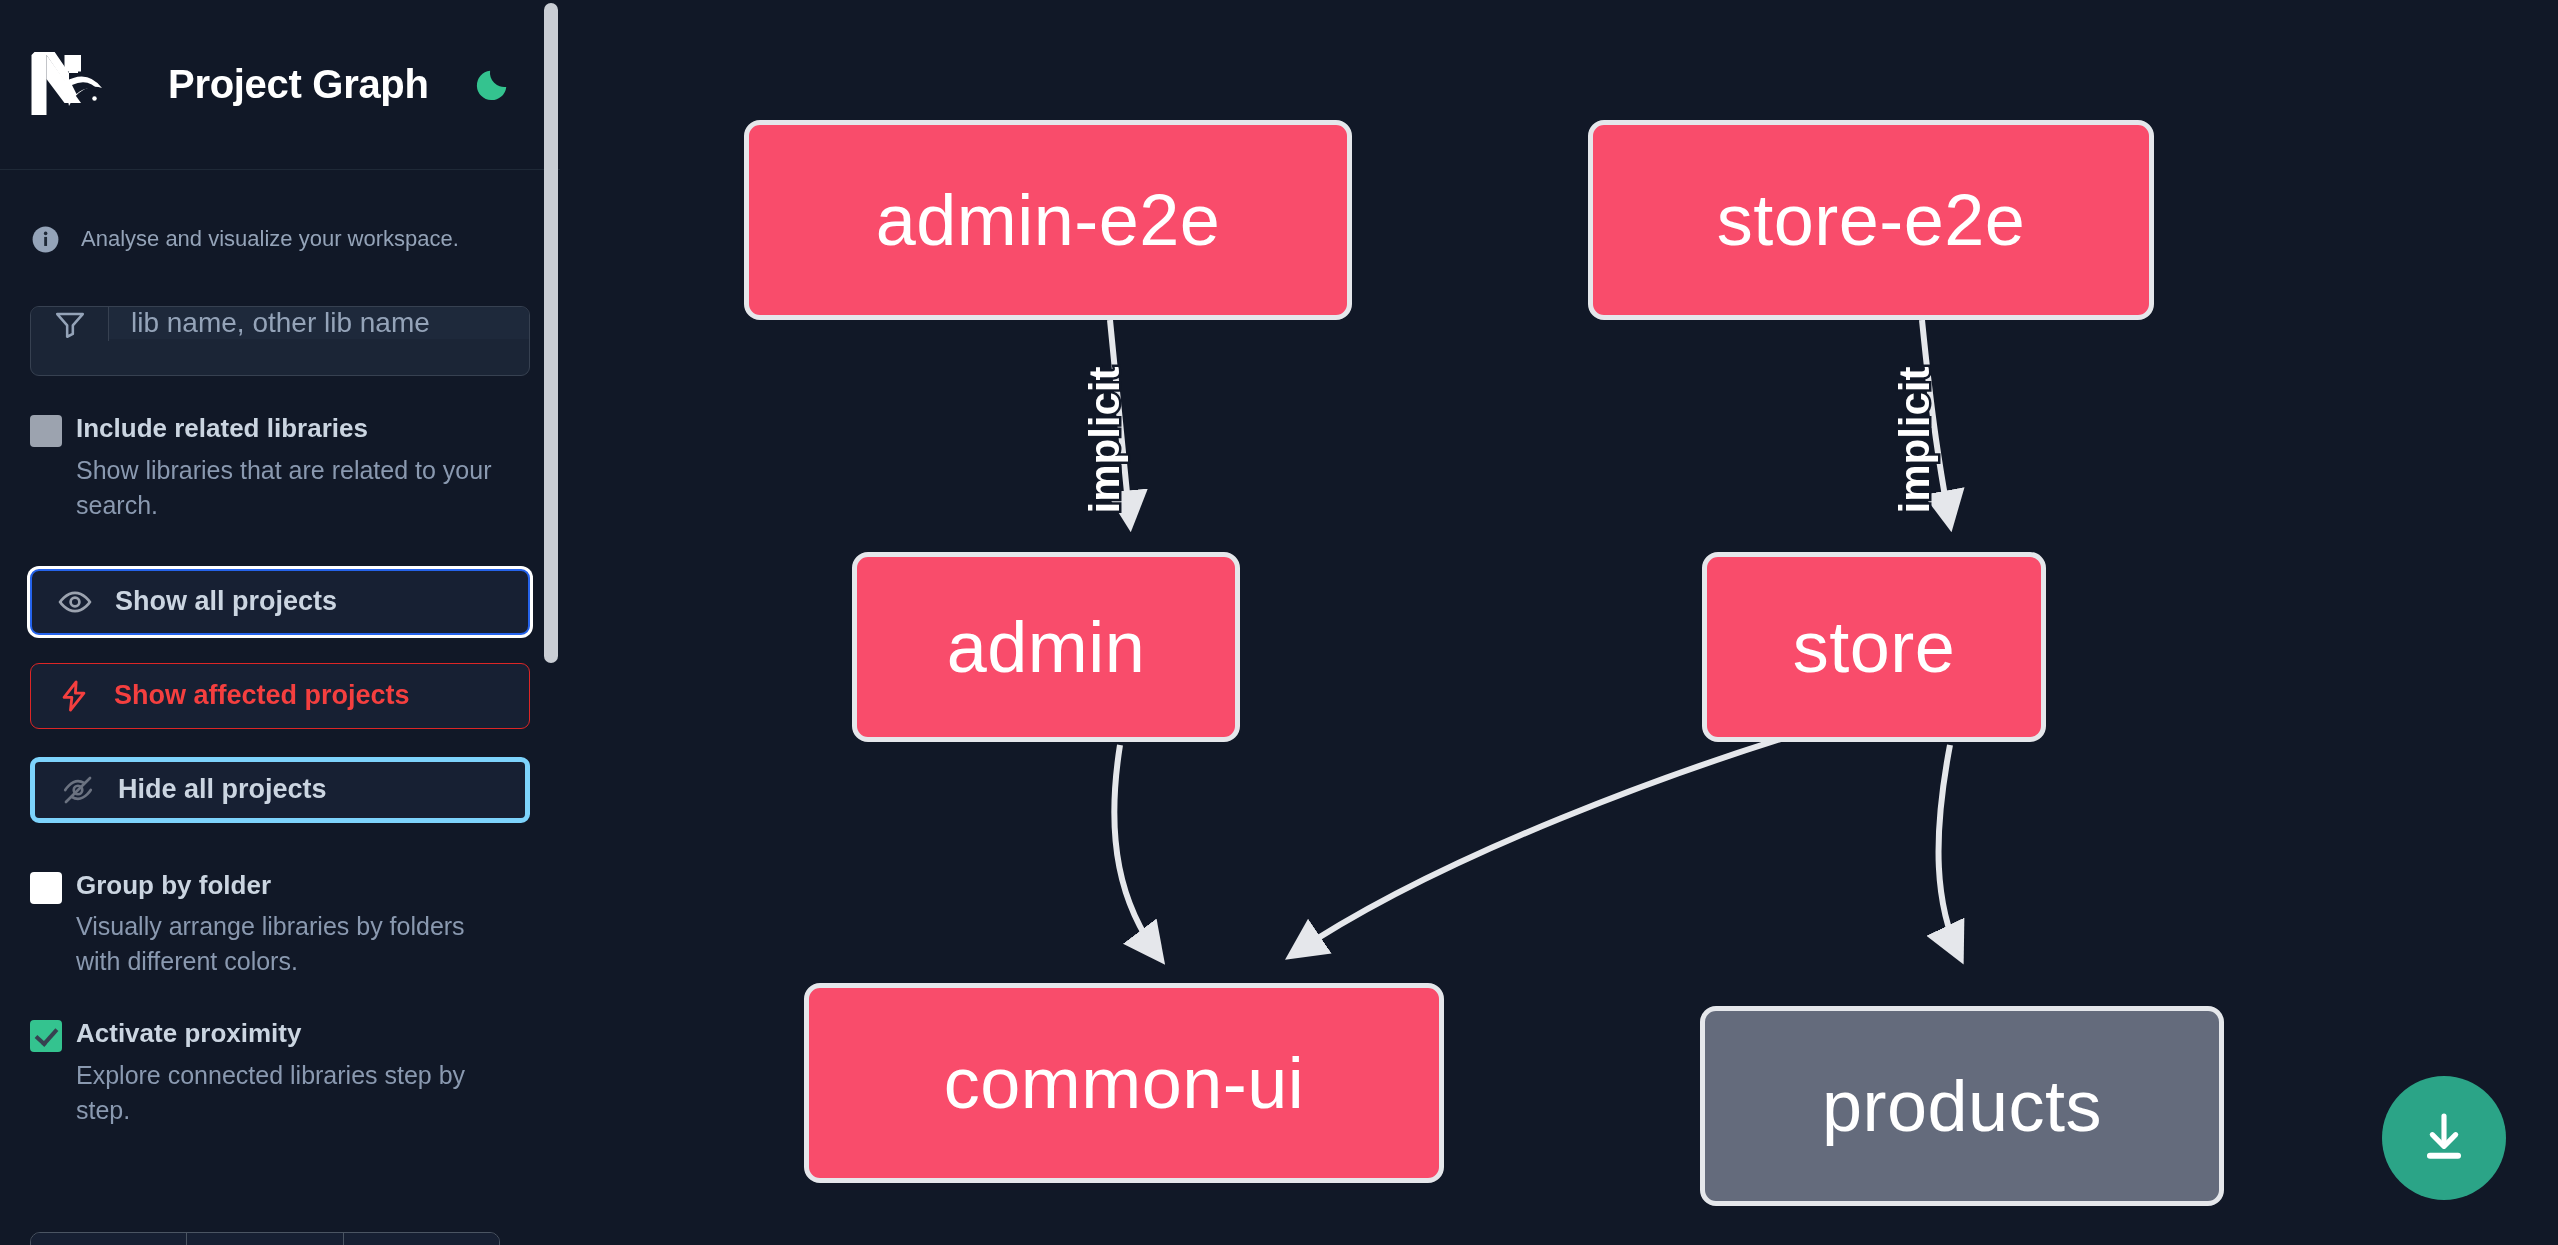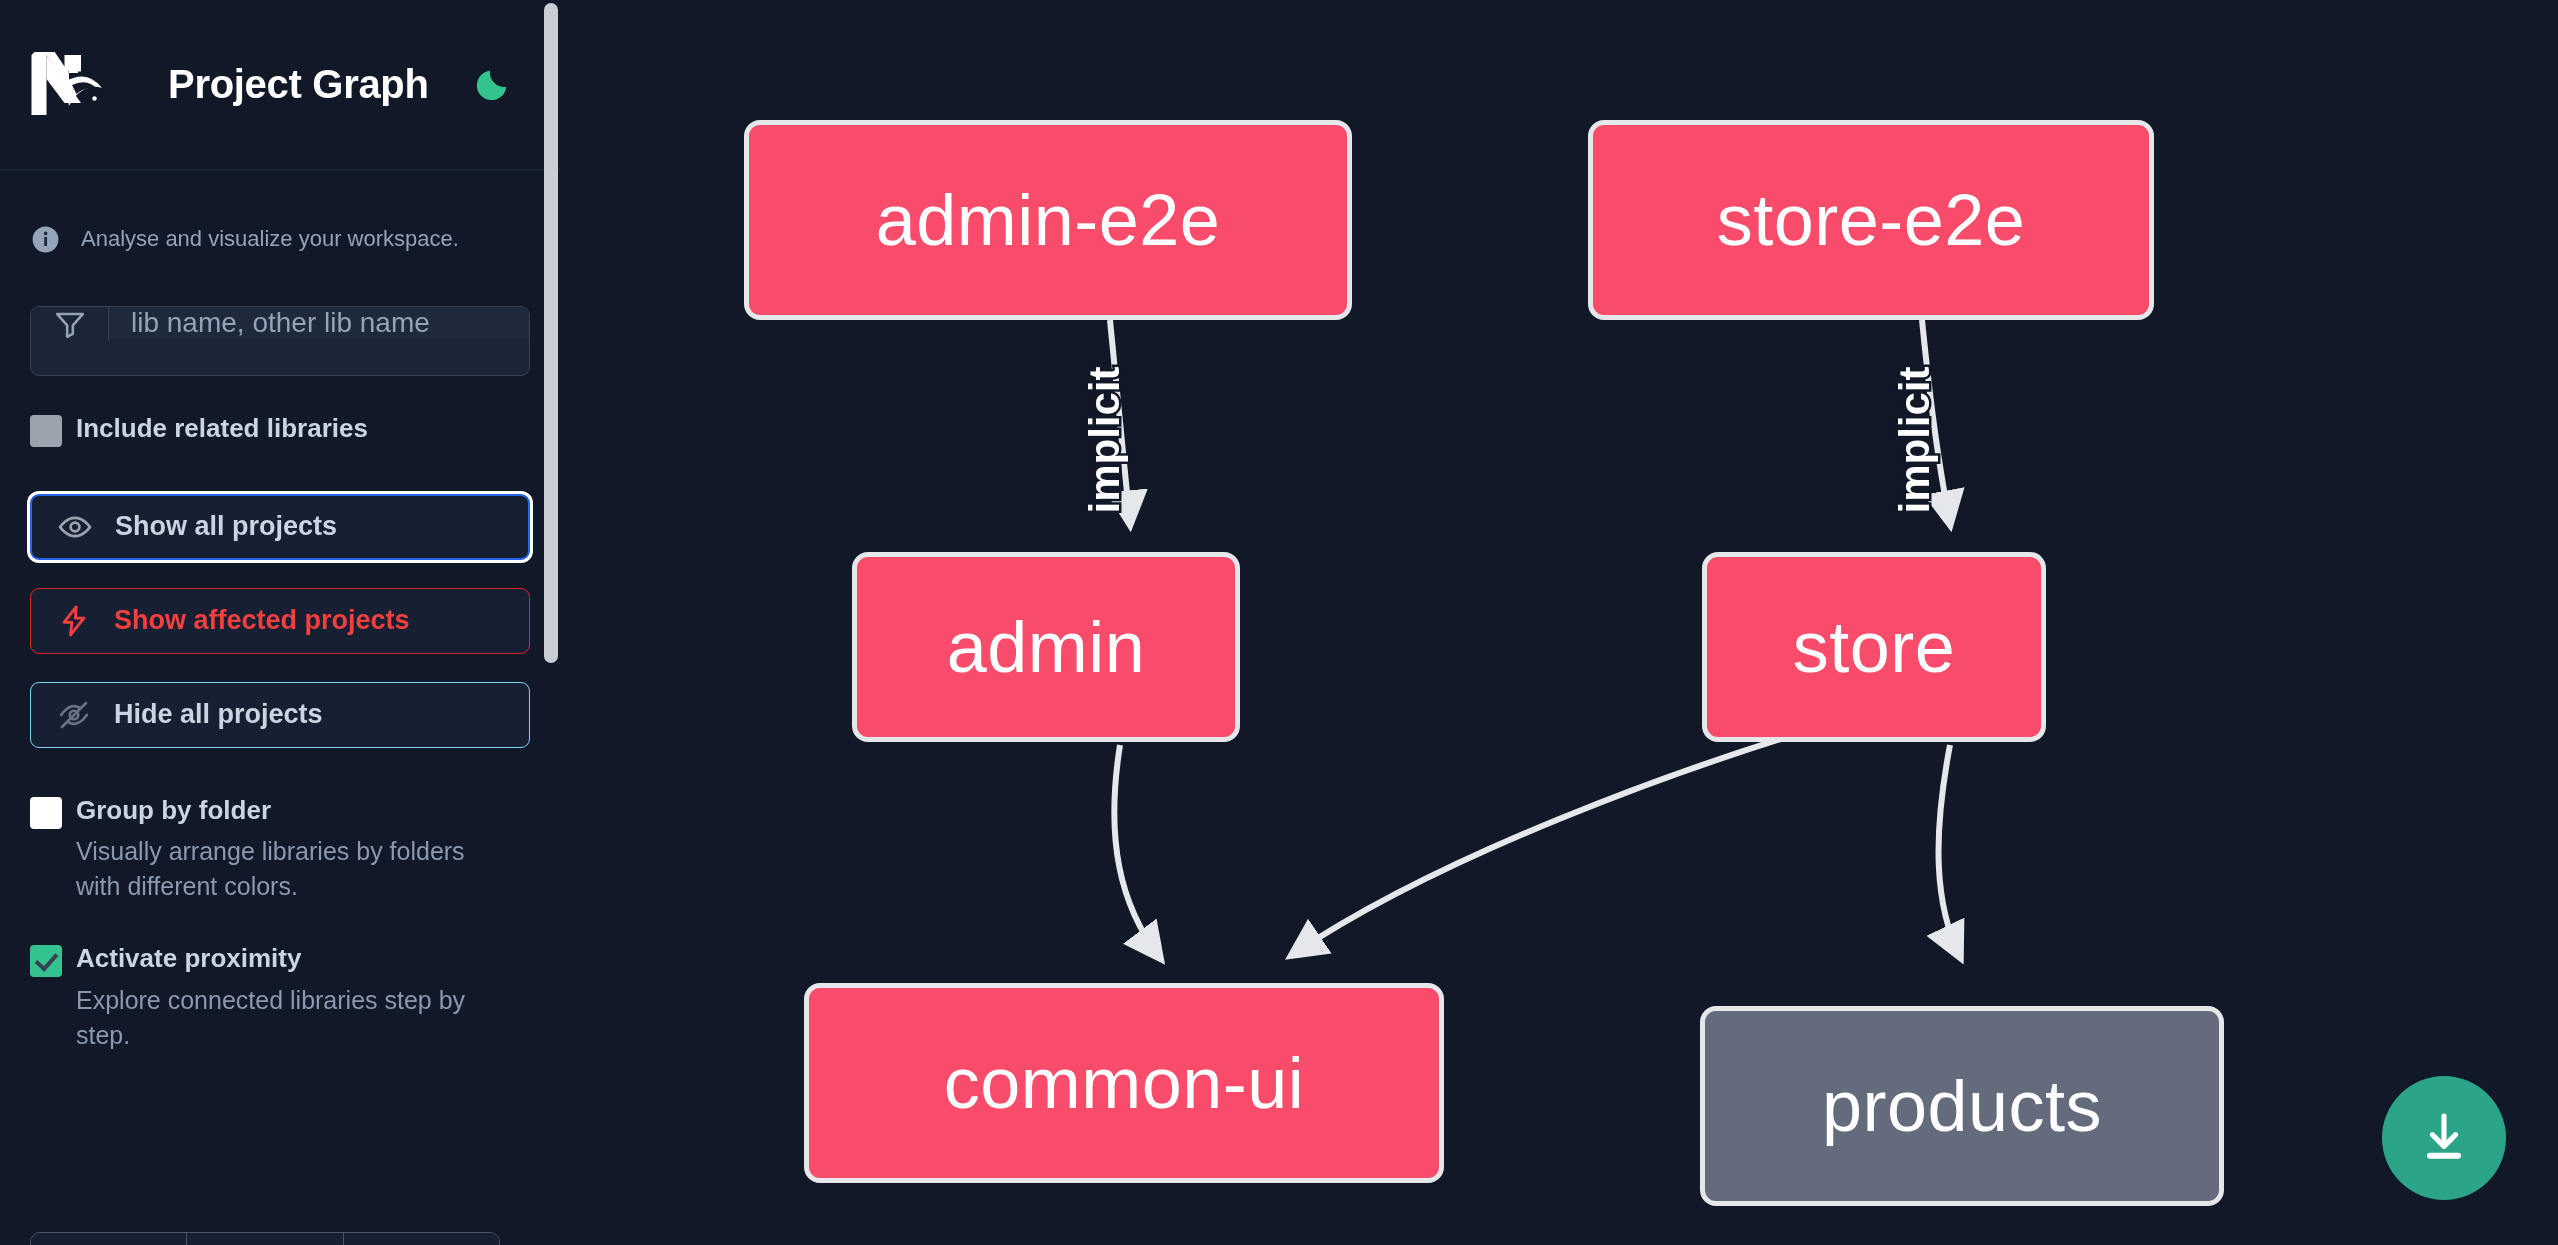--- a/index.html
+++ b/index.html
@@ -126,21 +126,21 @@
 
   
   .btn-stack { margin-top: 46px; display: flex; flex-direction: column; gap: 28px; }
   .act-btn {
     height: 66px;
     display: flex; align-items: center;
     gap: 22px;
     padding-left: 25px;
     border-radius: 9px;
     background: #172033;
-    border: 1px solid #7dd3fc;
+    border: 5px solid #7dd3fc;
     font-size: 27px;
     font-weight: 700;
     color: #CBD5E1;
     cursor: pointer;
     font-family: "Liberation Sans", sans-serif;
     text-align: left;
   }
   .act-btn.focused {
     border: 2px solid #2563EB;
     box-shadow: 0 0 0 3px #FFFFFF;
@@ -255,20 +255,21 @@
               <path d="M3 5h18l-7 8v6l-4 2v-8Z" fill="none" stroke="#94A3B8" stroke-width="1.8" stroke-linejoin="round"></path>
             </svg>
           </span>
           <input class="search-input" type="text" placeholder="lib name, other lib name" style="">
         </div>
 
         <div class="check-row">
           <span class="cbox gray"></span>
           <span class="check-text">
             <span class="check-label">Include related libraries</span>
+            <span class="check-desc">Show libraries that are related to your search.</span>
           </span>
         </div>
 
         <div class="btn-stack">
           <button class="act-btn focused">
             <span class="bicon">
               <svg viewBox="0 0 24 24" width="34" height="34" aria-hidden="true">
                 <path d="M1.5 12S5.5 5.5 12 5.5 22.5 12 22.5 12 18.5 18.5 12 18.5 1.5 12 1.5 12Z" fill="none" stroke="#9CA3AF" stroke-width="1.9"></path>
                 <circle cx="12" cy="12" r="3.1" fill="none" stroke="#9CA3AF" stroke-width="1.9"></circle>
               </svg>

